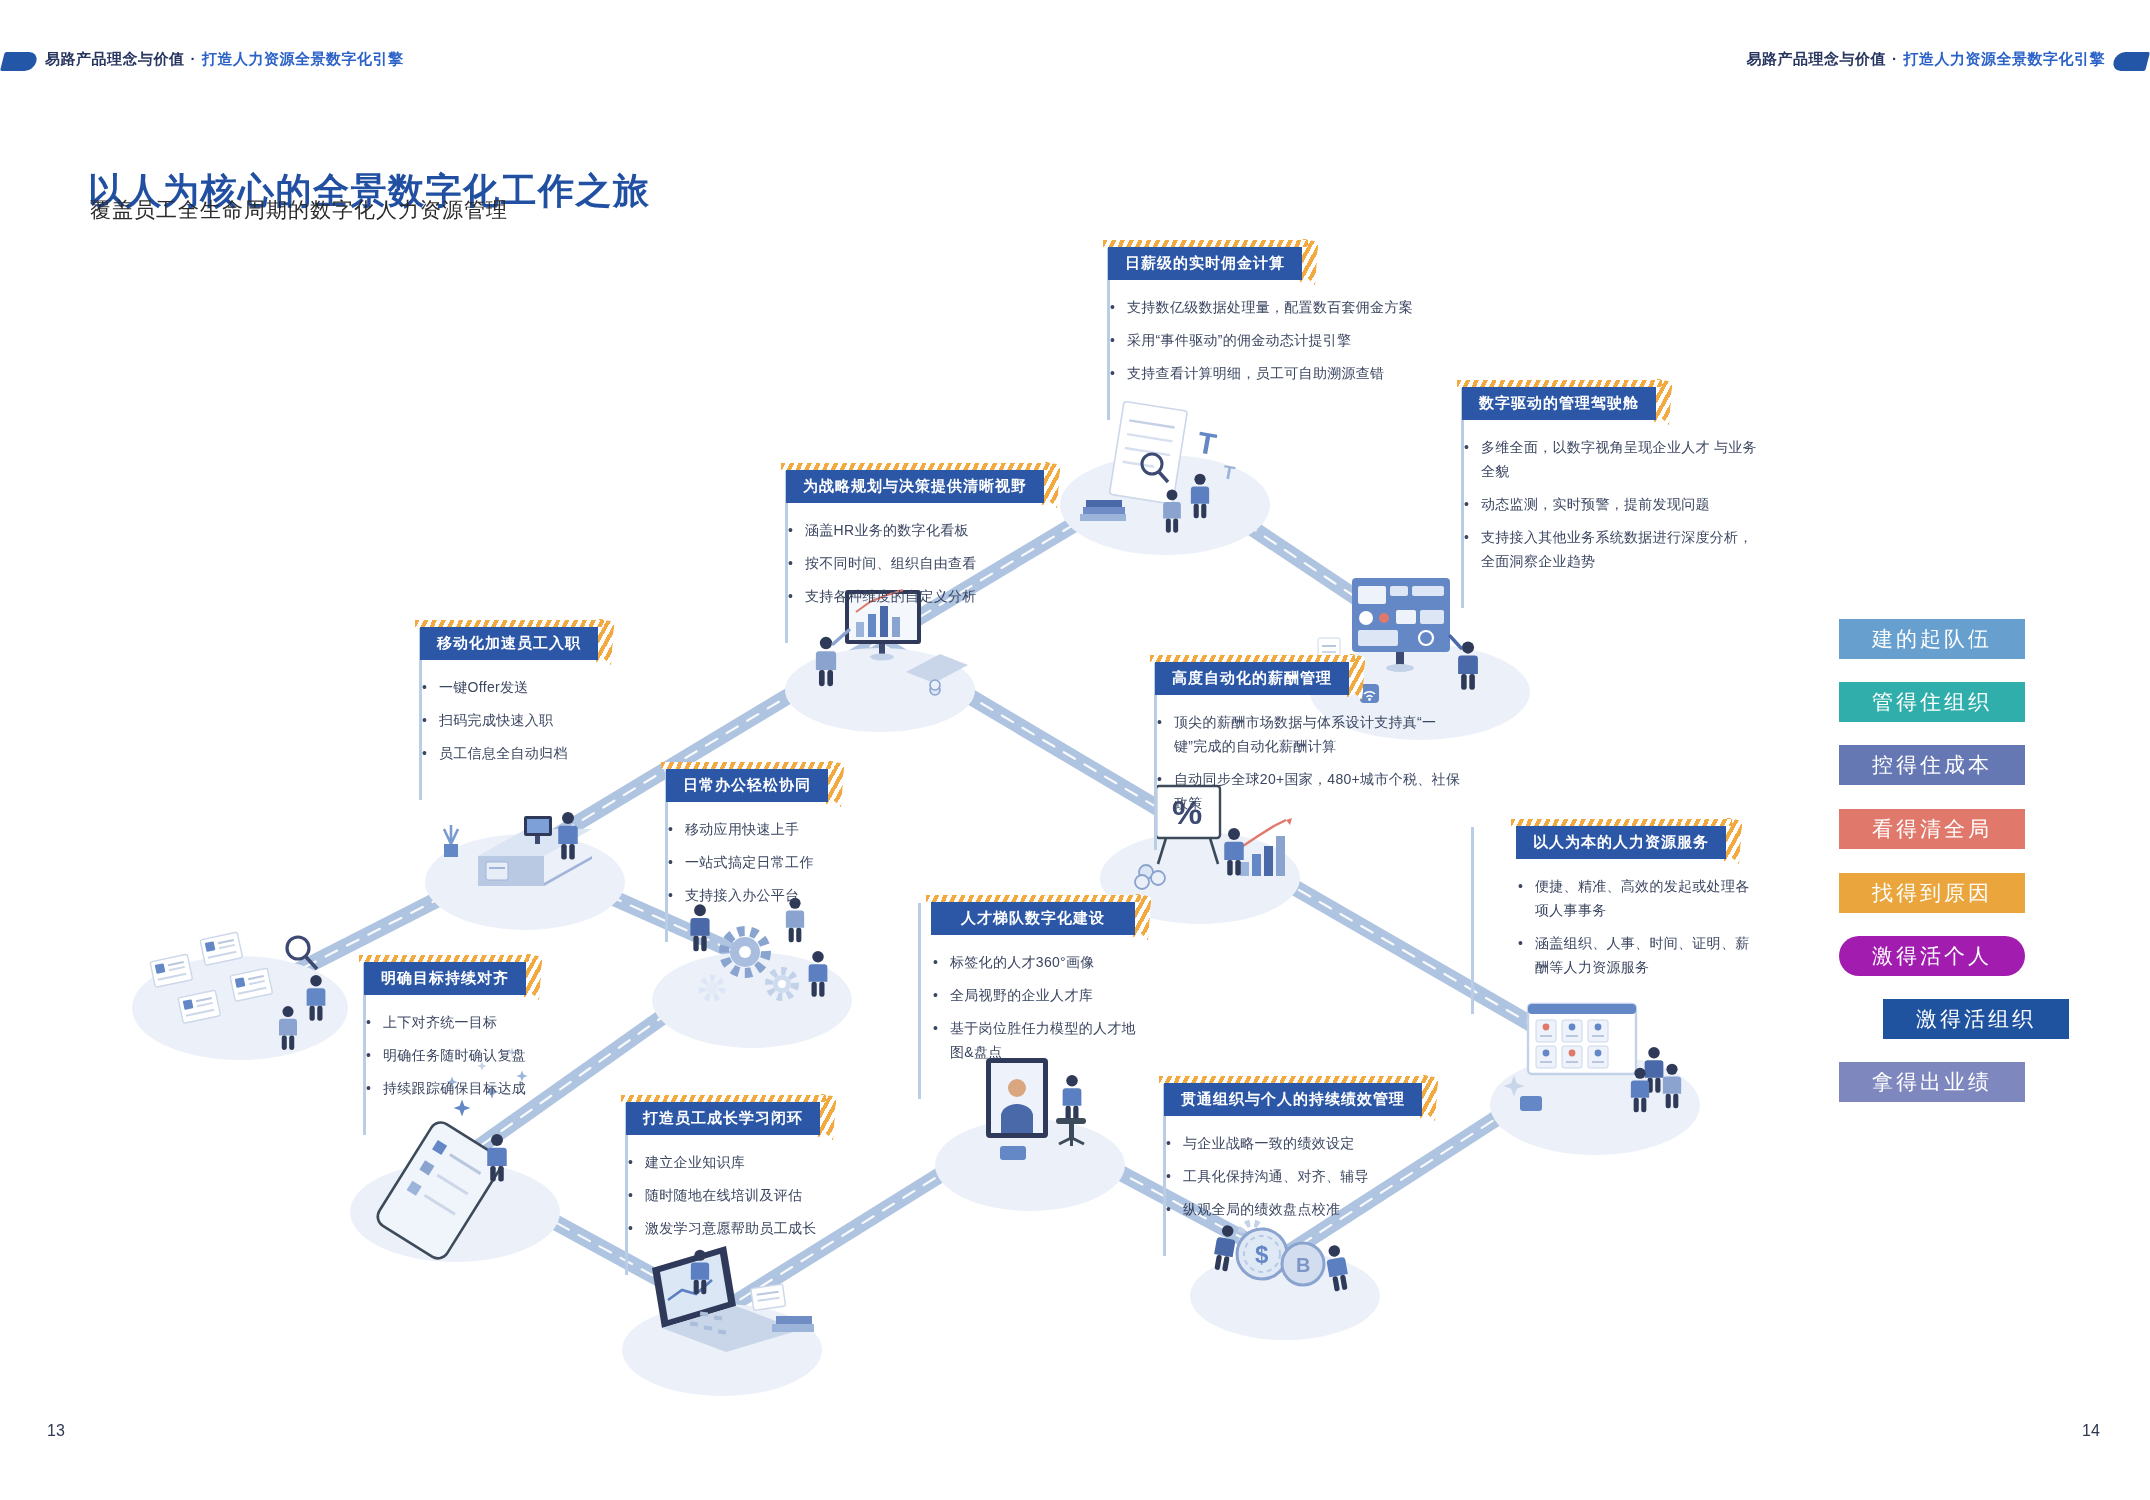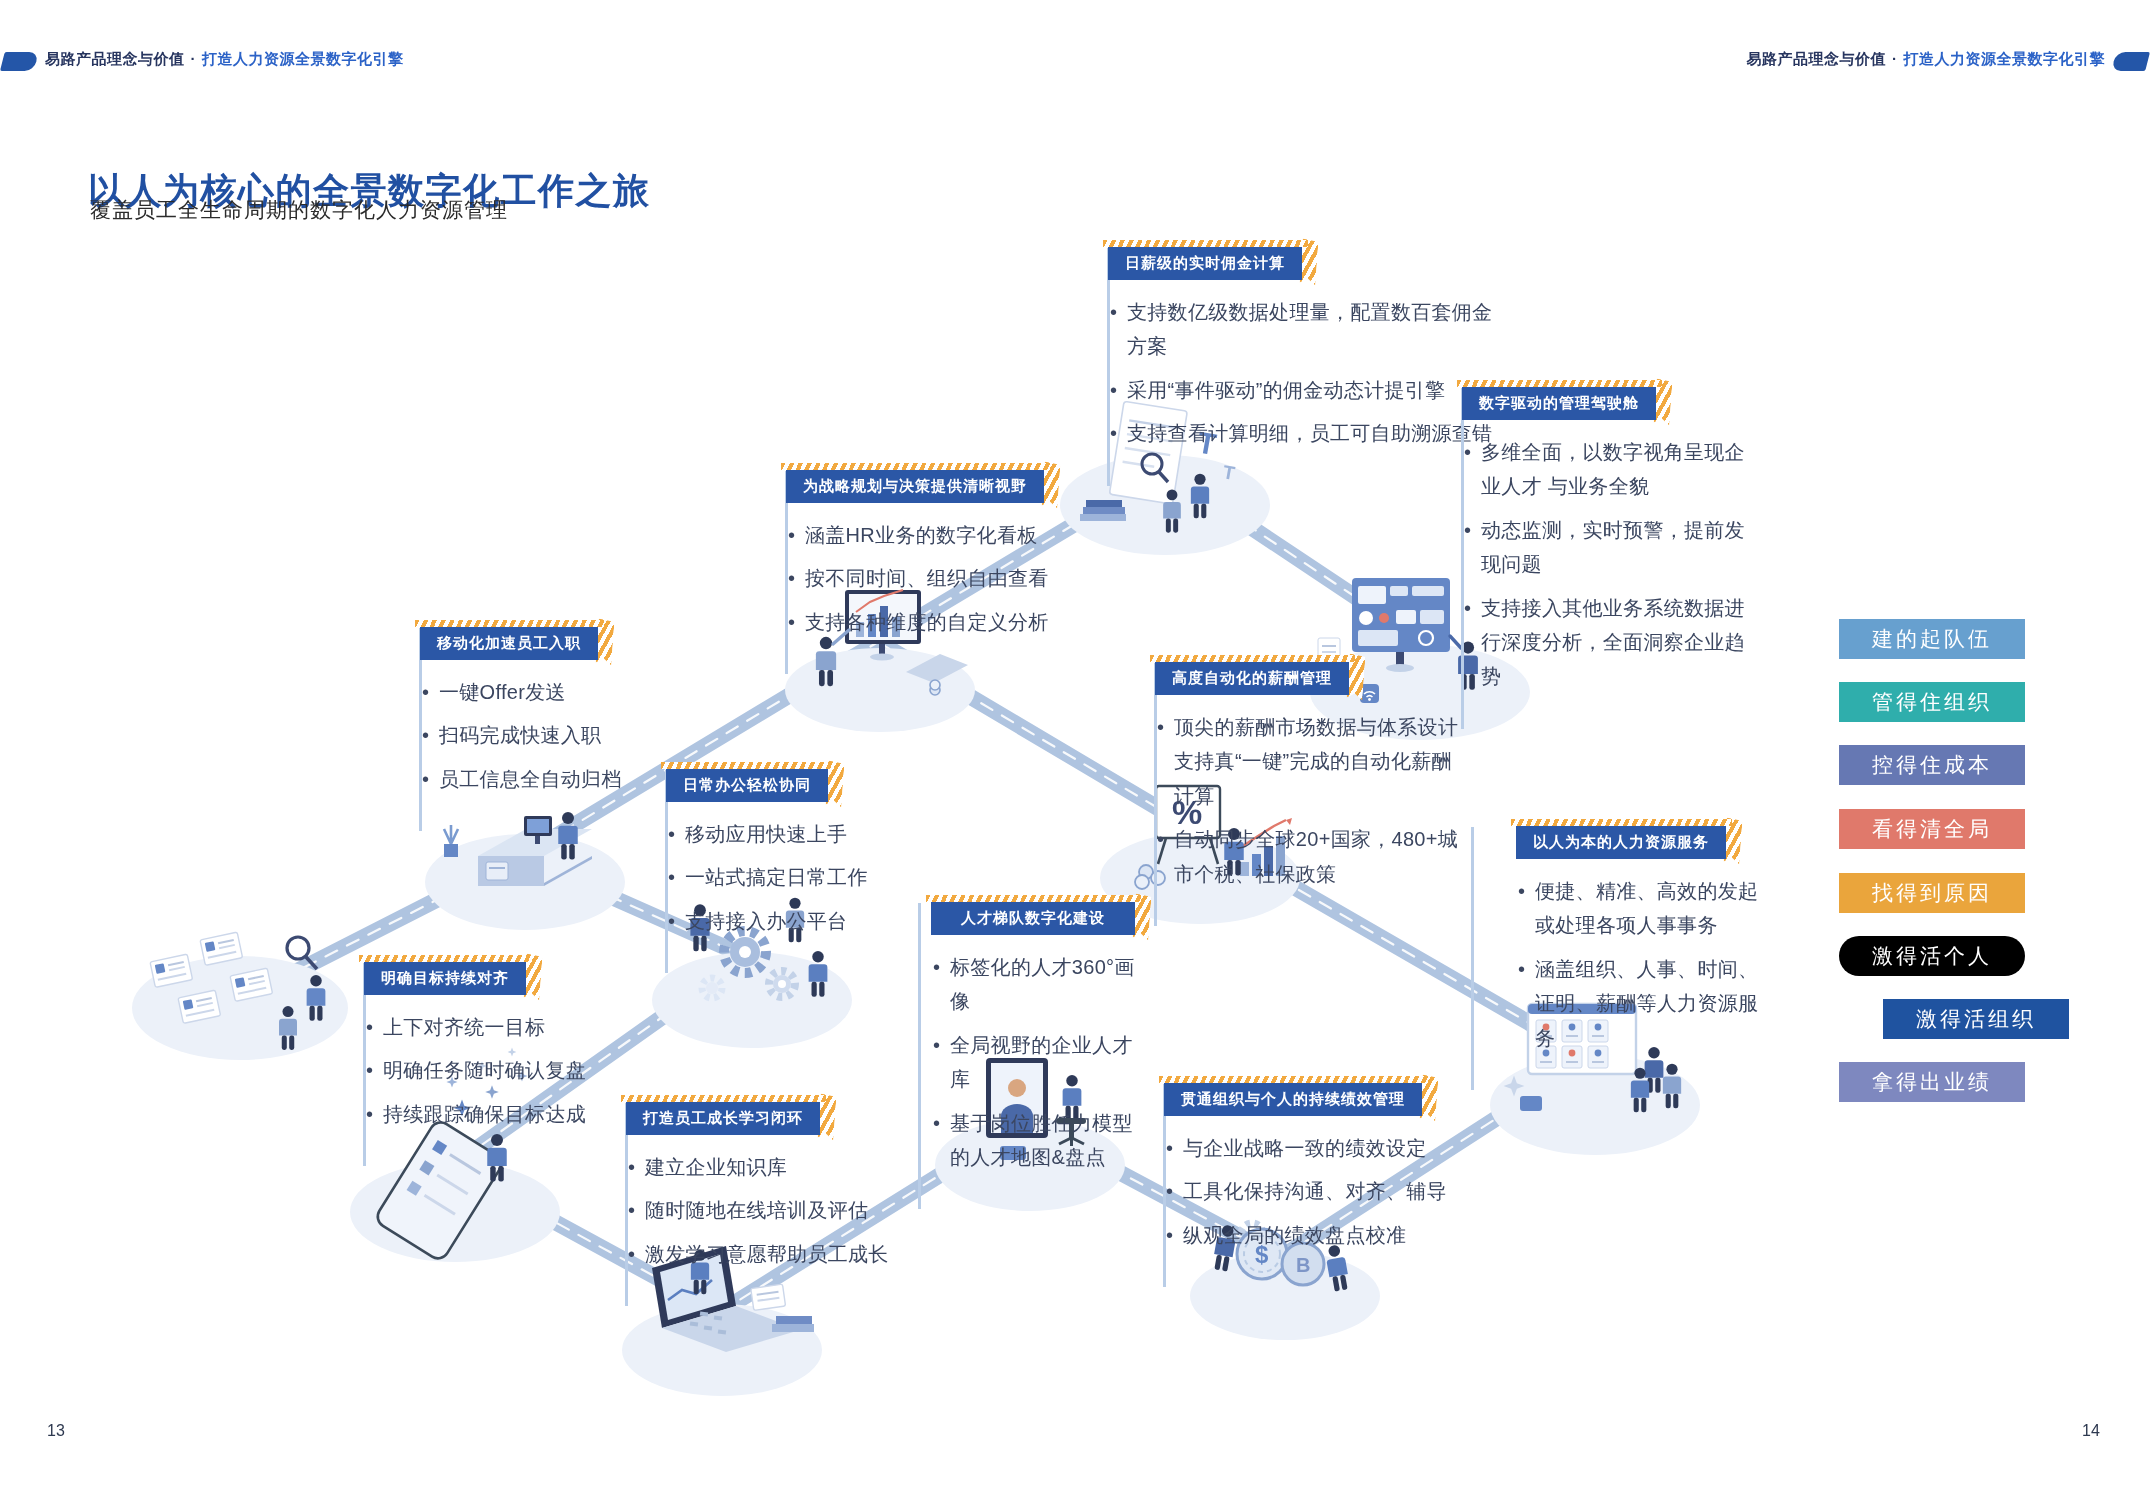--- a/index.html
+++ b/index.html
@@ -26,21 +26,21 @@
   .callout{position:absolute;z-index:4;}
   .callout::before{content:"";position:absolute;left:-1px;top:2px;bottom:-26px;width:3px;background:#b9cde7;}
   .bar{position:relative;display:inline-block;background:#2b57a6;color:#fff;height:34px;line-height:34px;
        padding:0 17px;font-size:15px;font-weight:600;letter-spacing:1px;white-space:nowrap;}
   .tape{position:absolute;left:-5px;right:-6px;top:-6px;height:7px;
         background:repeating-linear-gradient(115deg,#f2a93f 0 4px,#ffffff 4px 8px);}
   .ribbon{position:absolute;top:-7px;right:-15px;width:16px;height:46px;z-index:-1;transform:rotate(4deg);
         background:repeating-linear-gradient(115deg,#f2a93f 0 4px,#ffffff 4px 8px);
         clip-path:polygon(0 0,100% 5%,100% 100%,50% 86%,0 96%);}
   .callout ul{list-style:none;margin:15px 0 0 2px;padding:0;}
-  .callout li{position:relative;padding-left:17px;margin-bottom:9px;font-size:20px;line-height:1.72;
+  .callout li{position:relative;padding-left:17px;margin-bottom:9px;font-size:14px;line-height:1.72;
               color:#3b4660;letter-spacing:.3px;}
   .callout li::before{content:"•";position:absolute;left:0;top:0;color:#3b4660;}
   #c1{left:1108px;top:246px;width:400px;}
   #c2{left:1462px;top:386px;width:300px;}
   #c3{left:786px;top:469px;width:330px;}
   #c4{left:420px;top:626px;width:290px;}
   #c5{left:124px;top:761px;width:280px;}
   #c6{left:666px;top:768px;width:285px;}
   #c7{left:1155px;top:661px;width:306px;}
   #c8{left:1472px;top:825px;width:245px;padding-left:44px;}
@@ -445,20 +445,20 @@
       <li>随时随地在线培训及评估</li>
       <li>激发学习意愿帮助员工成长</li>
     </ul>
   </div>
 
   <div class="goal" id="g0" style="background: rgb(103, 160, 207);">建的起队伍</div>
   <div class="goal" id="g1" style="background: rgb(47, 174, 172);">管得住组织</div>
   <div class="goal" id="g2" style="background: rgb(102, 120, 179);">控得住成本</div>
   <div class="goal" id="g3" style="background: rgb(224, 121, 107);">看得清全局</div>
   <div class="goal" id="g4" style="background: rgb(234, 165, 60);">找得到原因</div>
-  <div class="goal" id="g5" style="background: #000000; border-radius: 20px;">激得活个人</div>
+  <div class="goal" id="g5" style="background: #a21caf; border-radius: 20px;">激得活个人</div>
   <div class="goal" id="g6" style="background: rgb(31, 83, 160); margin-left: 44px;">激得活组织</div>
   <div class="goal" id="g7" style="background: rgb(126, 136, 191);">拿得出业绩</div>
 
   <div class="pagenum pn-left">13</div>
   <div class="pagenum pn-right">14</div>
 
 </div>
 
 </body></html>

